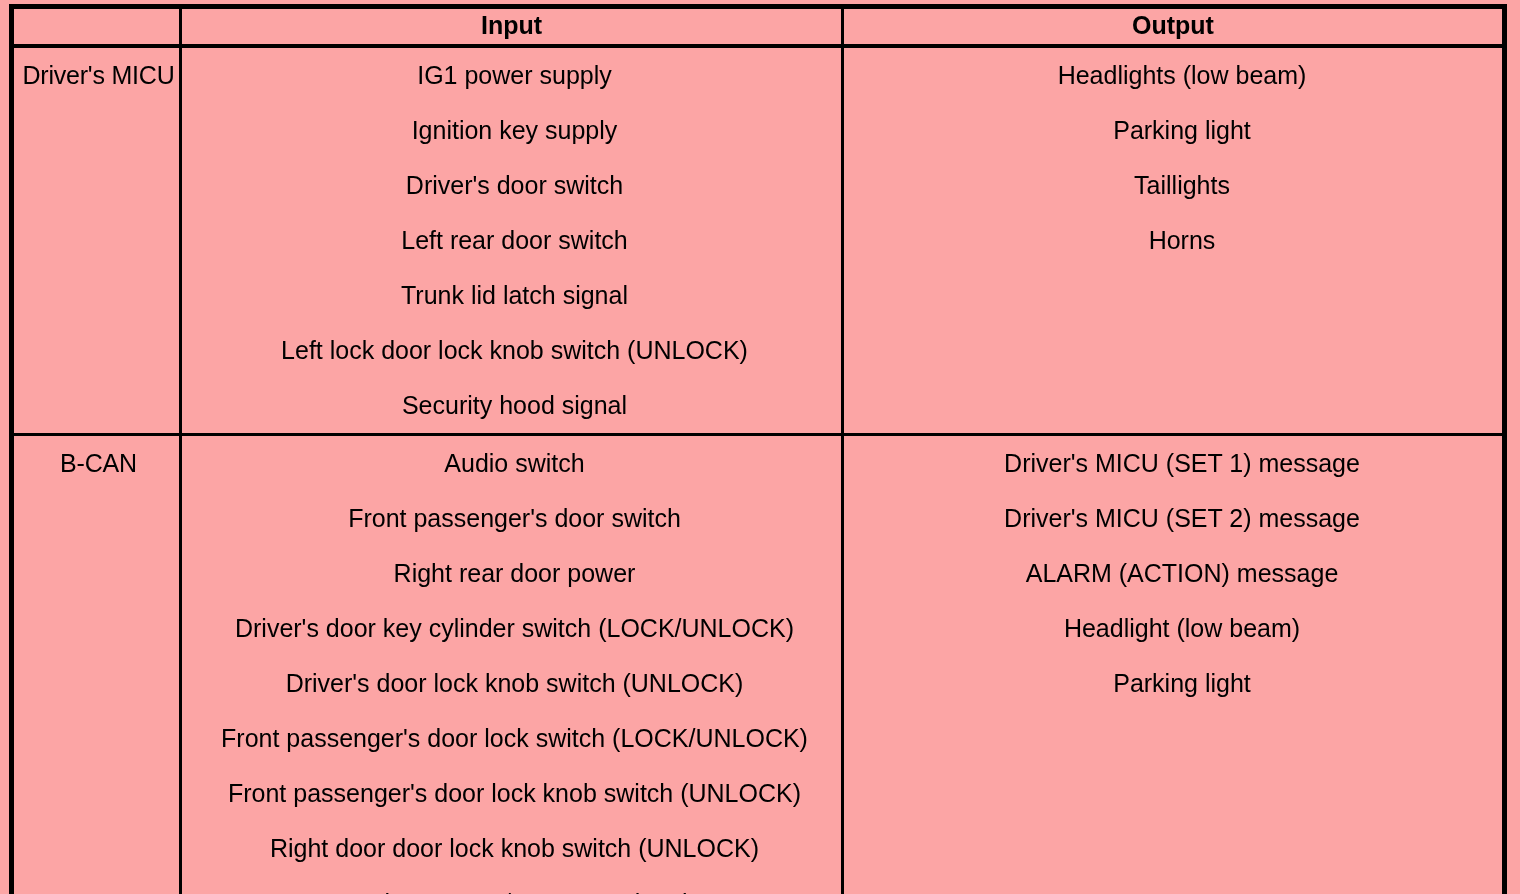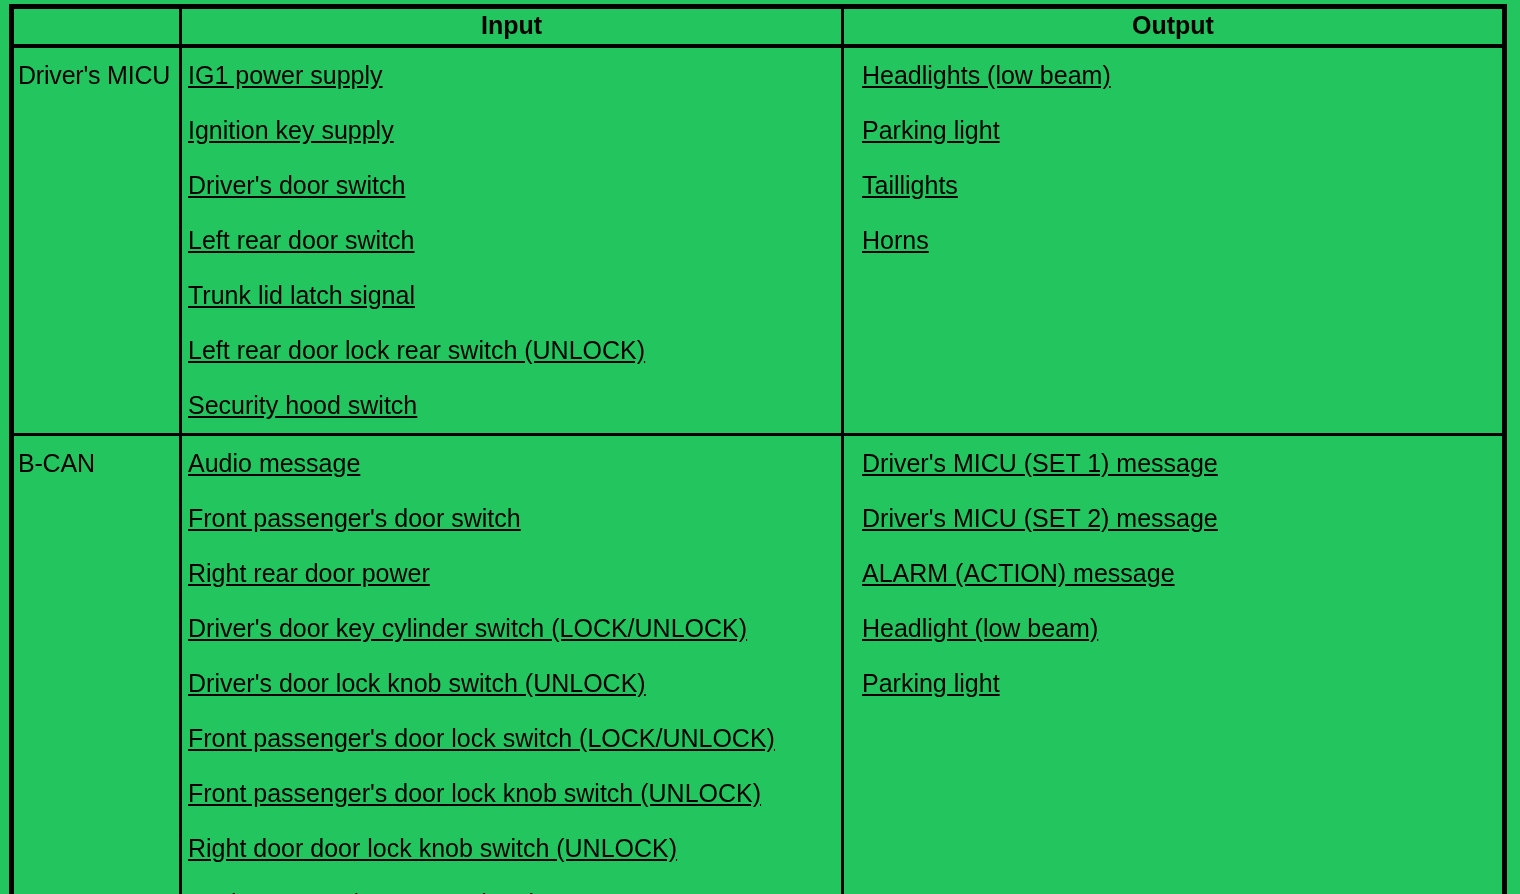--- a/index.html
+++ b/index.html
@@ -12,21 +12,21 @@
     height: 894px;
     font-family: "Liberation Sans", sans-serif;
     color: #000000;
     overflow: hidden;
   }
 
   .sheet {
     position: relative;
     width: 1520px;
     height: 894px;
-    background: #22c55e;
+    background: #fca5a5;
   }
 
   table.io-table {
     position: absolute;
     left: 9px;
     top: 4px;
     width: 1493px;
     border-collapse: collapse;
     table-layout: fixed;
   }
@@ -59,20 +59,21 @@
   thead th.h-input {
     border-right: 3px solid #000;
   }
 
   
   tbody td {
     vertical-align: top;
     font-size: 25px;
     line-height: 55px;
     padding: 0;
+    text-align: center;
   }
   tbody tr.section-row > td {
     border-bottom: 3px solid #000;
   }
   tbody tr.section-row:last-child > td {
     border-bottom: none;
   }
 
   td.cell-system {
     border-right: 3px solid #000;
@@ -91,21 +92,20 @@
   ul.item-list {
     list-style: none;
     margin: 0;
     padding: 0;
   }
   ul.item-list li {
     height: 55px;
     line-height: 55px;
     white-space: nowrap;
     overflow: hidden;
-    text-decoration: underline;
   }
 
   .system-label {
     display: block;
     height: 55px;
     line-height: 55px;
   }
 </style>
 </head>
 <body>
@@ -130,41 +130,41 @@
         <td class="cell-system">
           <span class="system-label">Driver's MICU</span>
         </td>
         <td class="cell-input">
           <ul class="item-list">
             <li>IG1 power supply</li>
             <li>Ignition key supply</li>
             <li>Driver's door switch</li>
             <li>Left rear door switch</li>
             <li>Trunk lid latch signal</li>
-            <li>Left rear door lock rear switch (UNLOCK)</li>
-            <li>Security hood switch</li>
+            <li>Left lock door lock knob switch (UNLOCK)</li>
+            <li>Security hood signal</li>
           </ul>
         </td>
         <td class="cell-output">
           <ul class="item-list">
             <li>Headlights (low beam)</li>
             <li>Parking light</li>
             <li>Taillights</li>
             <li>Horns</li>
           </ul>
         </td>
       </tr>
 
       <tr class="section-row">
         <td class="cell-system">
           <span class="system-label">B-CAN</span>
         </td>
         <td class="cell-input">
           <ul class="item-list">
-            <li>Audio message</li>
+            <li>Audio switch</li>
             <li>Front passenger's door switch</li>
             <li>Right rear door power</li>
             <li>Driver's door key cylinder switch (LOCK/UNLOCK)</li>
             <li>Driver's door lock knob switch (UNLOCK)</li>
             <li>Front passenger's door lock switch (LOCK/UNLOCK)</li>
             <li>Front passenger's door lock knob switch (UNLOCK)</li>
             <li>Right door door lock knob switch (UNLOCK)</li>
             <li>Keyless LOCK/UNLOCK signal</li>
           </ul>
         </td>

